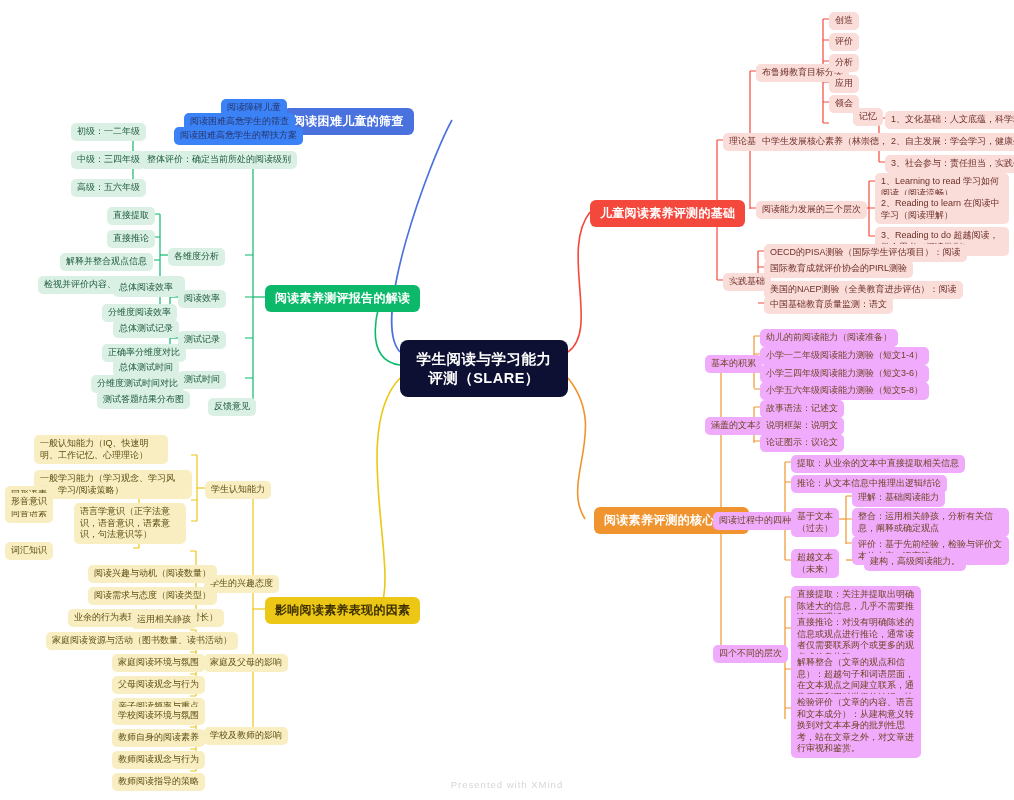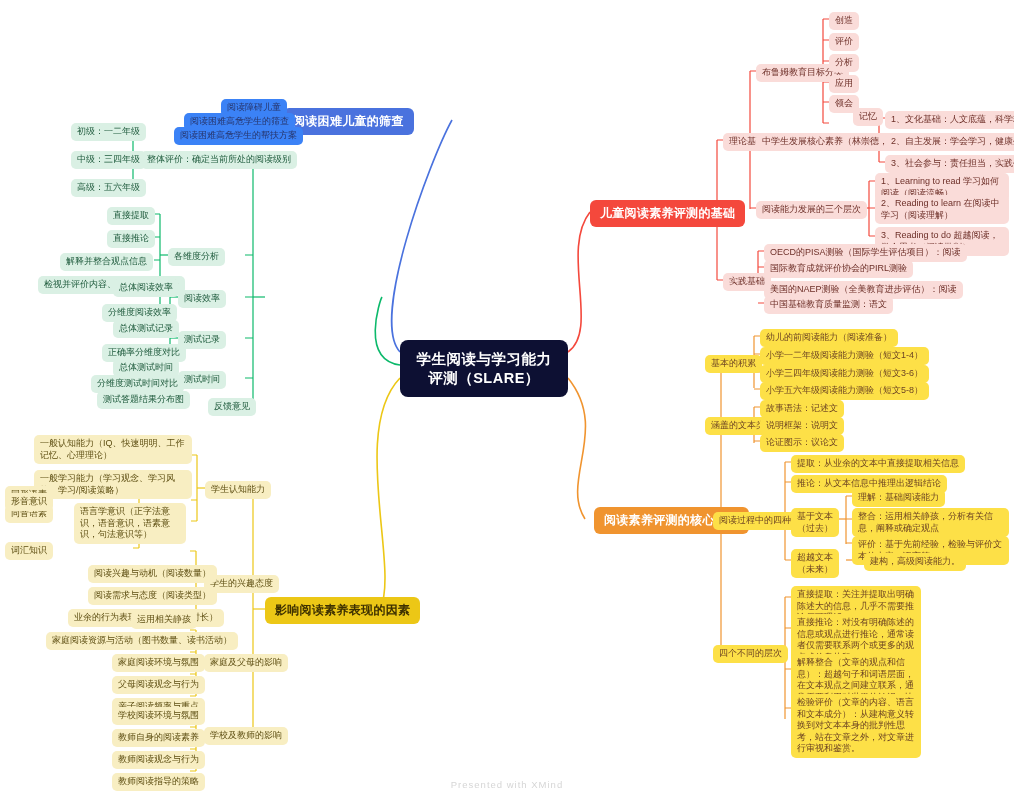--- a/index.html
+++ b/index.html
@@ -14,21 +14,21 @@
         text-align:center;border-radius:8px;padding:10px 12px;letter-spacing:.5px;}
   .main{color:#ffffff;font-size:12px;font-weight:700;border-radius:6px;
         padding:6px 10px;text-align:center;letter-spacing:.3px;}
   .m-red{background:#f4483c;}
   .m-orange{background:#f0942f;}
   .m-green{background:#0cb96b;}
   .m-yellow{background:#ecc716;color:#3d3000;}
   .m-blue{background:#4a72de;}
   .lv2,.lv3,.lv4{font-size:9px;}
   .red-n{background:#fadcd9;color:#6d2f28;}
-  .orange-n{background:#fde047;color:#6d4423;}
+  .orange-n{background:#f0abfc;color:#6d4423;}
   .green-n{background:#daf0e4;color:#1e5a3c;}
   .yellow-n{background:#f8eec2;color:#5d4e12;}
   .blue-n{background:#3b82f6;color:#27366e;}
   .footer{position:absolute;left:0;right:0;bottom:10px;text-align:center;
           color:#d6d6d6;font-size:9.5px;letter-spacing:1px;}
 </style>
 </head>
 <body>
 
 <div id="canvas">
@@ -125,20 +125,21 @@
     </g>
   </svg>
 
   <div class="node root" style="left:400px;top:340px;width:168px;">学生阅读与学习能力评测（SLARE）</div>
 
   <div class="node main m-blue nowrap" style="left:283px;top:108px;">阅读困难儿童的筛查</div>
   <div class="node lv2 blue-n nowrap" style="left:221px;top:99px;">阅读障碍儿童</div>
   <div class="node lv2 blue-n nowrap" style="left:184px;top:113px;">阅读困难高危学生的筛查</div>
   <div class="node lv2 blue-n nowrap" style="left:174px;top:127px;">阅读困难高危学生的帮扶方案</div>
 
+  <div class="node main m-green nowrap" style="left:265px;top:285px;">阅读素养测评报告的解读</div>
 
   <div class="node lv2 green-n nowrap" style="left:141px;top:151px;">整体评价：确定当前所处的阅读级别</div>
   <div class="node lv3 green-n nowrap" style="left:71px;top:123px;">初级：一二年级</div>
   <div class="node lv3 green-n nowrap" style="left:71px;top:151px;">中级：三四年级</div>
   <div class="node lv3 green-n nowrap" style="left:71px;top:179px;">高级：五六年级</div>
 
   <div class="node lv2 green-n nowrap" style="left:168px;top:248px;">各维度分析</div>
   <div class="node lv3 green-n nowrap" style="left:107px;top:207px;">直接提取</div>
   <div class="node lv3 green-n nowrap" style="left:107px;top:230px;">直接推论</div>
   <div class="node lv3 green-n nowrap" style="left:60px;top:253px;">解释并整合观点信息</div>
@@ -155,21 +156,21 @@
   <div class="node lv2 green-n nowrap" style="left:178px;top:371px;">测试时间</div>
   <div class="node lv3 green-n nowrap" style="left:113px;top:359px;">总体测试时间</div>
   <div class="node lv3 green-n nowrap" style="left:91px;top:375px;">分维度测试时间对比</div>
   <div class="node lv3 green-n nowrap" style="left:97px;top:391px;">测试答题结果分布图</div>
 
   <div class="node lv2 green-n nowrap" style="left:208px;top:398px;">反馈意见</div>
 
   <div class="node main m-yellow nowrap" style="left:265px;top:597px;">影响阅读素养表现的因素</div>
 
   <div class="node lv2 yellow-n nowrap" style="left:205px;top:481px;">学生认知能力</div>
-  <div class="node lv3 yellow-n" style="left:34px;top:435px;width:158px;">一般认知能力（IQ、快速明明、工作记忆、心理理论）</div>
+  <div class="node lv3 yellow-n" style="left:34px;top:435px;width:134px;">一般认知能力（IQ、快速明明、工作记忆、心理理论）</div>
   <div class="node lv3 yellow-n" style="left:34px;top:470px;width:158px;">一般学习能力（学习观念、学习风格、学习/阅读策略）</div>
   <div class="node lv3 yellow-n" style="left:74px;top:503px;width:112px;font-family:Liberation Serif, serif;">语言学意识（正字法意识，语音意识，语素意识，句法意识等）</div>
   <div class="node lv4 yellow-n nowrap" style="left:5px;top:486px;">同形语素</div>
   <div class="node lv4 yellow-n nowrap" style="left:5px;top:505px;">同音语素</div>
   <div class="node lv4 yellow-n nowrap" style="left:5px;top:493px;">形音意识</div>
   <div class="node lv4 yellow-n nowrap" style="left:5px;top:542px;">词汇知识</div>
 
   <div class="node lv2 yellow-n nowrap" style="left:204px;top:575px;">学生的兴趣态度</div>
   <div class="node lv3 yellow-n nowrap" style="left:88px;top:565px;">阅读兴趣与动机（阅读数量）</div>
   <div class="node lv3 yellow-n nowrap" style="left:88px;top:587px;">阅读需求与态度（阅读类型）</div>

